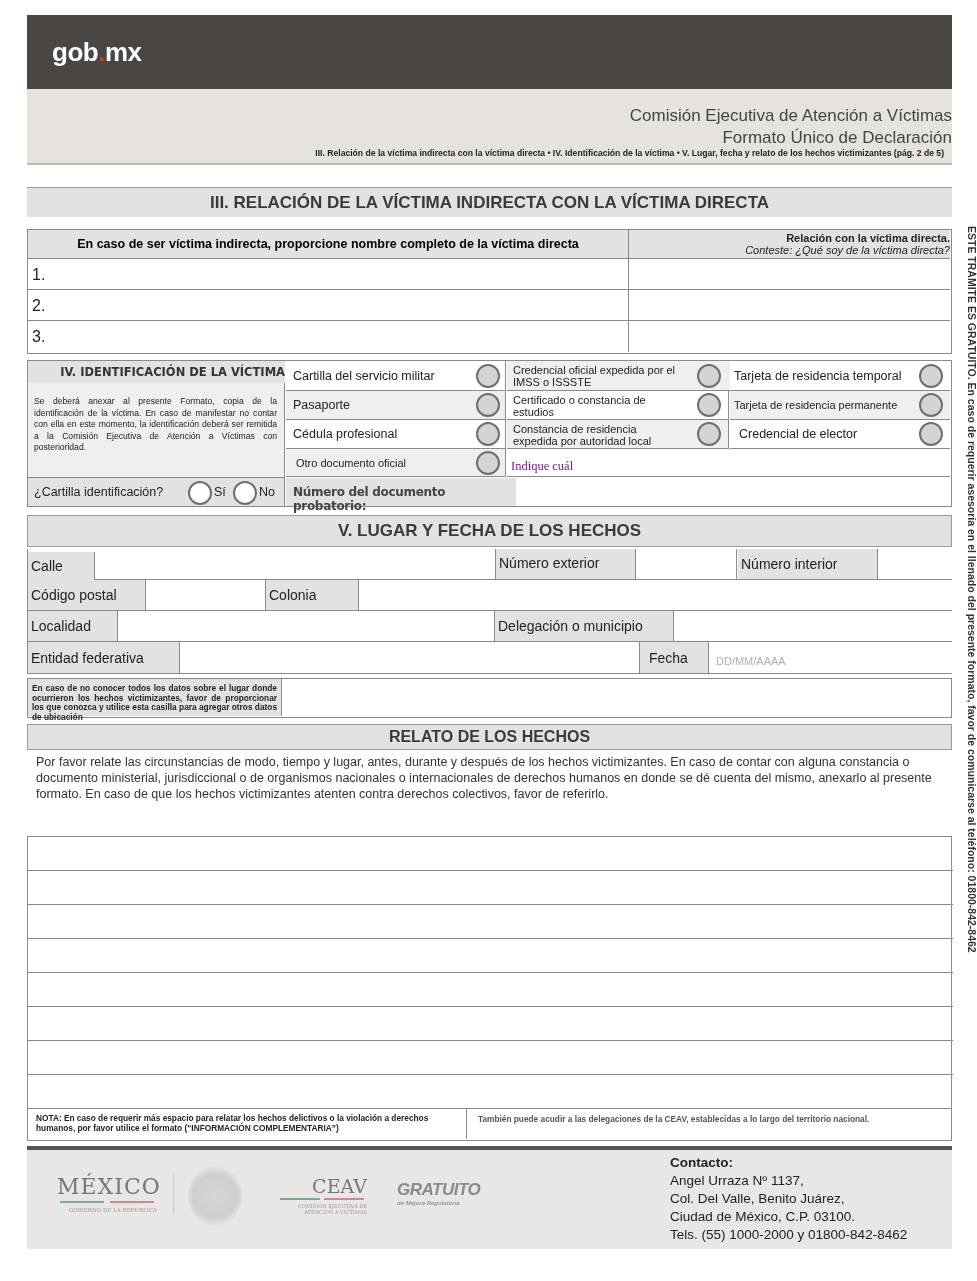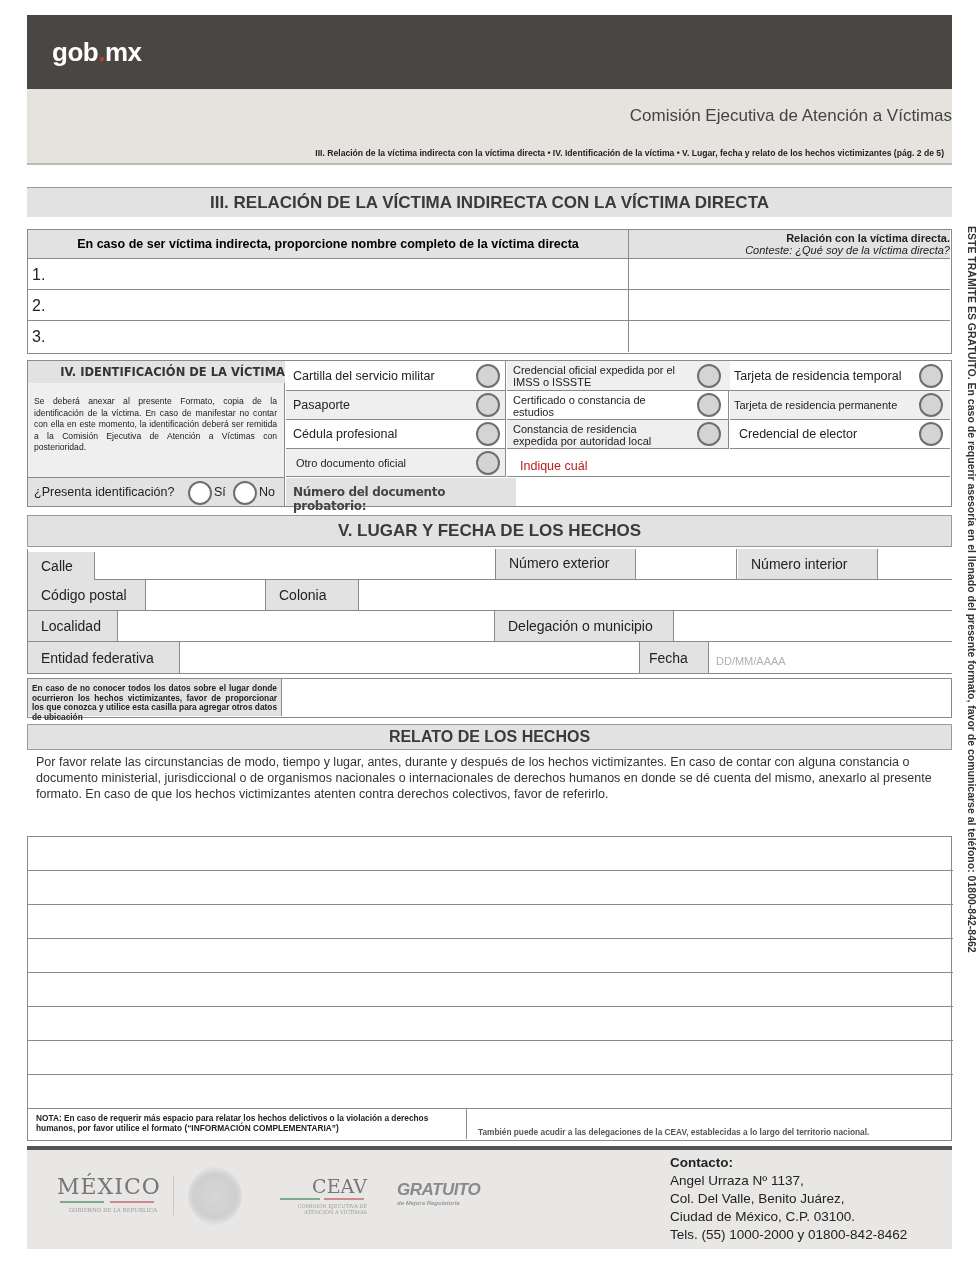--- a/index.html
+++ b/index.html
@@ -12,36 +12,37 @@
   .white { background:#ffffff; }
   .hdr-dark { background:#4a4643; }
   .hdr-light { background:#e6e3df; border-bottom:2px solid #bdbab6; }
   .logo { color:#fff; font-size:26px; font-weight:bold; letter-spacing:-0.5px; }
   .logo .dot { color:#c0392b; }
   .t-center { text-align:right; }
   .circle { position:absolute; width:24px; height:24px; border-radius:50%;
             border:2px solid #6f6f6f; background:#d4d4d4; box-sizing:border-box; }
   .sec-title { font-weight:bold; font-size:17px; color:#3a3a3a; display:flex;
                align-items:center; justify-content:center; }
-  .lbl { font-size:14px; color:#222; display:flex; align-items:center; padding-left:13px; }
+  .lbl { font-size:14px; color:#222; display:flex; align-items:center; padding-left:3px; }
   .small { font-size:11px; line-height:12px; }
   .vtext { position:absolute; left:958px; top:226px; width:20px; height:800px;
            writing-mode:vertical-rl; font-size:10.5px; font-weight:bold; color:#333; white-space:nowrap; }
   .line { position:absolute; left:27px; width:925px; height:0; border-top:1.5px solid #8a8a8a; }
 </style>
 </head>
 <body>
 
 <div class="abs hdr-dark" style="left:27px;top:15px;width:925px;height:74px;">
   <div class="abs logo" style="left:25px;top:22px;">
     <span>gob</span><span class="dot">.</span><span>mx</span>
   </div>
 </div>
 <div class="abs hdr-light" style="left:27px;top:89px;width:925px;height:76px;">
   <div class="abs t-center" style="left:0;top:17px;width:925px;font-size:17px;color:#444;">Comisión Ejecutiva de Atención a Víctimas</div>
+  <div class="abs t-center" style="left:0;top:39px;width:925px;font-size:17px;color:#444;">Formato Único de Declaración</div>
   <div class="abs" style="right:8px;top:59px;font-size:8.6px;font-weight:bold;color:#222;white-space:nowrap;">
     <span>III. Relación de la víctima indirecta con la víctima  directa • IV. Identificación de la víctima • V. Lugar, fecha y relato de los hechos victimizantes (pág. 2 de 5)</span>
   </div>
 </div>
 
 <div class="vtext">ESTE TRÁMITE ES GRATUITO. En caso de requerir asesoría en el llenado del presente formato, favor de comunicarse al teléfono: 01800-842-8462</div>
 
 <div class="abs gray sec-title" style="left:27px;top:187px;width:925px;height:30px;border-top:1.5px solid #9a9a9a;">III. RELACIÓN DE LA VÍCTIMA INDIRECTA CON LA VÍCTIMA DIRECTA</div>
 
 <div class="abs b" style="left:27px;top:229px;width:925px;height:125px;">
@@ -73,21 +74,21 @@
   </div>
 </div>
 
 <div class="abs b" style="left:27px;top:360px;width:925px;height:147px;background:#fff;">
 
   <div class="abs lgray" style="left:0;top:0;width:257px;height:116px;border-right:1.5px solid #8a8a8a;">
     <div class="abs gray t-center" style="left:0;top:0;width:257px;height:22px;line-height:22px;font-family:'DejaVu Sans',sans-serif;font-size:11.5px;font-weight:bold;color:#333;">IV. IDENTIFICACIÓN DE LA VÍCTIMA</div>
     <div class="abs" style="left:6px;top:35px;width:243px;font-size:8.6px;line-height:11.5px;text-align:justify;color:#222;">Se deberá anexar al presente Formato, copia de la identificación de la víctima. En caso de manifestar no contar con ella en este momento, la identificación deberá ser remitida a la Comisión Ejecutiva de Atención a Víctimas con posterioridad.</div>
   </div>
   <div class="abs gray" style="left:0;top:116px;width:257px;height:29px;border-right:1.5px solid #8a8a8a;border-top:1.5px solid #8a8a8a;">
-    <span class="abs" style="left:6px;top:7px;font-size:12.5px;">¿Presenta identificación?</span>
+    <span class="abs" style="left:6px;top:7px;font-size:12.5px;">¿Cartilla identificación?</span>
     <div class="circle" style="left:160px;top:3px;background:#fff;"></div>
     <span class="abs" style="left:186px;top:7px;font-size:12.5px;">Sí</span>
     <div class="circle" style="left:205px;top:3px;background:#fff;"></div>
     <span class="abs" style="left:231px;top:7px;font-size:12.5px;">No</span>
   </div>
 
   <div class="abs white" style="left:258px;top:0;width:220px;height:30px;border-bottom:1.5px solid #8a8a8a;border-right:1.5px solid #8a8a8a;">
     <span class="abs" style="left:7px;top:8px;font-size:12.5px;">Cartilla del servicio militar</span>
     <div class="circle" style="left:190px;top:3px;"></div>
   </div>
@@ -124,21 +125,21 @@
   <div class="abs white" style="left:702px;top:0;width:220px;height:30px;border-bottom:1.5px solid #8a8a8a;">
     <span class="abs" style="left:4px;top:8px;font-size:12.5px;white-space:nowrap;">Tarjeta de residencia temporal</span>
     <div class="circle" style="left:189px;top:3px;"></div>
   </div>
   <div class="abs white" style="left:702px;top:59px;width:220px;height:29px;border-bottom:1.5px solid #8a8a8a;">
     <span class="abs" style="left:9px;top:7px;font-size:12.5px;">Credencial de elector</span>
     <div class="circle" style="left:189px;top:2px;"></div>
   </div>
 
   <div class="abs white" style="left:479px;top:88px;width:443px;height:28px;border-bottom:1.5px solid #8a8a8a;">
-    <span class="abs" style="left:13px;top:10px;font-size:12.5px;color:#b91c1c;">Indique cuál</span>
+    <span class="abs" style="left:4px;top:10px;font-size:12.5px;color:#701a75;font-family:Liberation Serif, serif;">Indique cuál</span>
   </div>
 
   <div class="abs gray" style="left:258px;top:117px;width:230px;height:28px;padding-left:43px;">
     <span class="abs" style="left:7px;top:7px;font-size:12px;font-weight:bold;color:#444;font-family:'DejaVu Sans',sans-serif;letter-spacing:-0.3px;">Número del documento probatorio:</span>
   </div>
   <div class="abs white" style="left:488px;top:117px;width:434px;height:28px;"></div>
 </div>
 
 <div class="abs gray sec-title" style="left:27px;top:515px;width:925px;height:32px;border:1.5px solid #9a9a9a;">V. LUGAR Y FECHA DE LOS HECHOS</div>
 
@@ -209,21 +210,21 @@
   <div class="line" style="left:0;top:135px;"></div>
   <div class="line" style="left:0;top:169px;"></div>
   <div class="line" style="left:0;top:203px;"></div>
   <div class="line" style="left:0;top:237px;"></div>
 </div>
 
 <div class="abs b" style="left:27px;top:1108px;width:925px;height:33px;">
   <div class="abs" style="left:0;top:0;width:439px;height:30px;border-right:1.5px solid #8a8a8a;padding:4px 5px 0 8px;box-sizing:border-box;">
     <div style="font-size:8.3px;line-height:10px;font-weight:bold;color:#222;">NOTA: En caso de requerir más espacio para relatar los hechos delictivos o la violación a derechos humanos, por favor utilice el formato (“INFORMACIÓN COMPLEMENTARIA”)</div>
   </div>
-  <div class="abs" style="left:440px;top:0;width:482px;height:30px;padding:5px 10px 0 10px;box-sizing:border-box;margin-top:13px;">
+  <div class="abs" style="left:440px;top:0;width:482px;height:30px;padding:5px 10px 0 10px;box-sizing:border-box;">
     <div style="font-size:8.3px;line-height:10px;font-weight:bold;color:#555;">También puede acudir a las delegaciones de la CEAV, establecidas a lo largo del territorio nacional.</div>
   </div>
 </div>
 
 <div class="abs" style="left:27px;top:1146px;width:925px;height:103px;background:#e8e7e6;border-top:4px solid #555;">
 
   <div class="abs t-center" style="left:30px;top:24px;width:100px;">
     <div style="font-family:'DejaVu Serif',serif;font-size:22px;color:#777;letter-spacing:1px;">MÉXICO</div>
     <div style="display:flex;gap:6px;justify-content:center;margin-top:2px;">
       <span style="display:block;width:44px;height:2px;background:#7ea98a;"></span>

